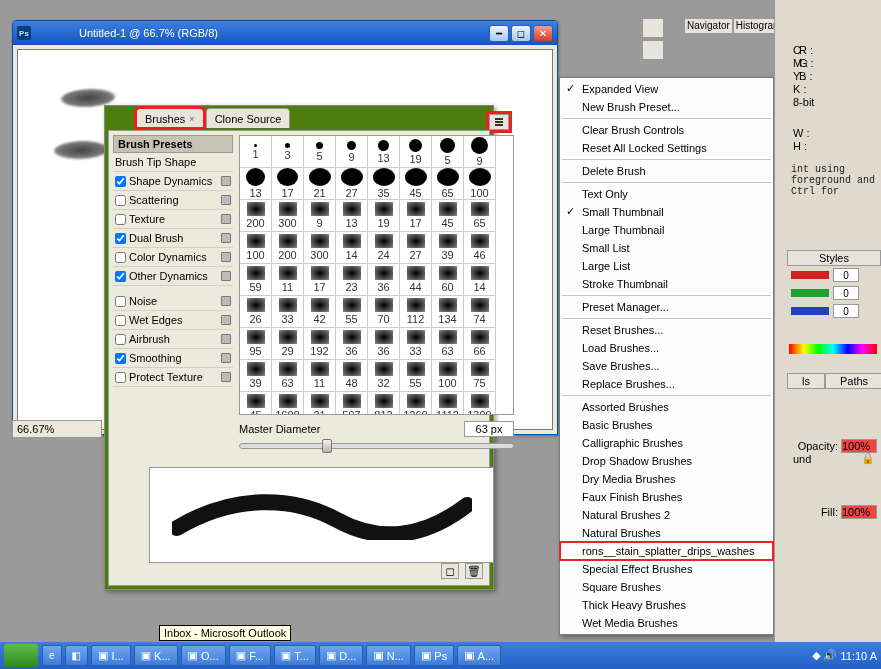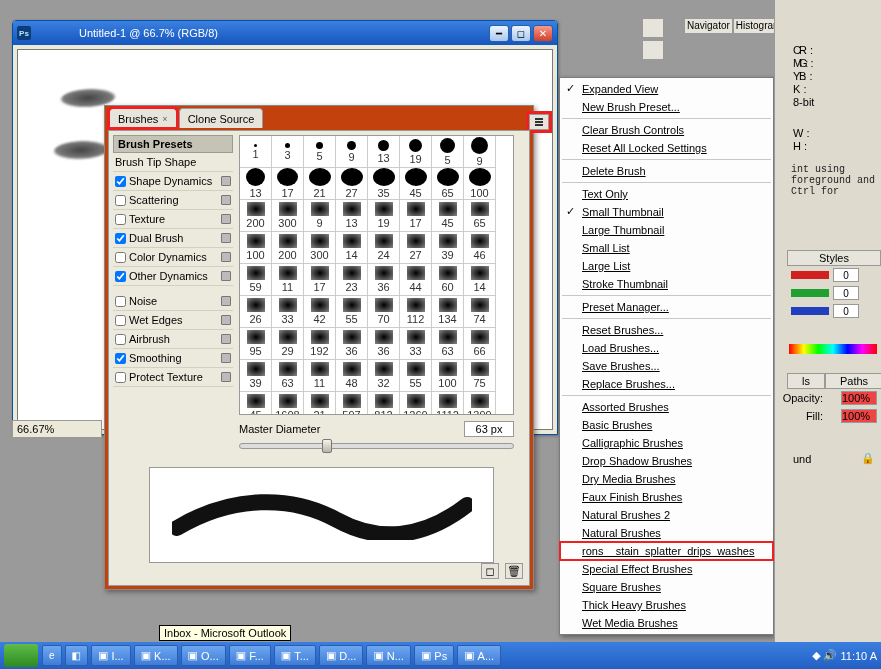--- a/index.html
+++ b/index.html
@@ -12,21 +12,21 @@
   .titlebar .title{color:#fff;flex:1;margin-left:44px;}
   .winbtn{width:20px;height:17px;margin-left:2px;background:linear-gradient(#eaf4ff,#a8c8f0);border:1px solid #2a5ead;border-radius:3px;display:flex;align-items:center;justify-content:center;font-size:10px;}
   .winbtn.close{background:linear-gradient(#f79a8c,#d03e2a);color:#fff;}
   .doc-canvas{position:absolute;left:4px;top:28px;right:4px;bottom:4px;background:#fff;border:1px solid #7a7a7a;}
   .smudge1{position:absolute;left:40px;top:38px;width:60px;height:20px;background:radial-gradient(#222,#666 60%,transparent 65%);transform:skewX(-20deg);filter:blur(1px);opacity:.85;}
   .smudge2{position:absolute;left:160px;top:58px;width:80px;height:16px;background:radial-gradient(#111,#555 55%,transparent 60%);filter:blur(1px);opacity:.85;}
   .smudge3{position:absolute;left:33px;top:90px;width:60px;height:20px;background:radial-gradient(#222,#666 60%,transparent 65%);transform:skewX(-15deg);filter:blur(1px);opacity:.85;}
   .statusbar{position:absolute;left:12px;top:420px;width:90px;height:18px;background:#ece9d8;border:1px solid #999;display:flex;align-items:center;padding:0 4px;}
 
   
-  .brushes-panel{position:absolute;left:104px;top:105px;width:430px;height:485px;background:#c2410c;border:1px solid #888;box-shadow:2px 2px 5px rgba(0,0,0,.4);}
+  .brushes-panel{position:absolute;left:104px;top:105px;width:390px;height:485px;background:#4d7c0f;border:1px solid #888;box-shadow:2px 2px 5px rgba(0,0,0,.4);padding-left:27px;}
   .tabs{height:22px;display:flex;align-items:flex-end;padding-left:4px;}
   .tab{height:20px;padding:2px 8px;background:#e7e5db;border:1px solid #999;border-bottom:none;border-radius:4px 4px 0 0;margin-right:2px;display:flex;align-items:center;}
   .tab .x{margin-left:4px;color:#666;font-size:9px;}
   .tabs-red{outline:3px solid #ee2020;outline-offset:-1px;}
   .flyout-btn{position:absolute;right:-16px;top:8px;width:20px;height:16px;background:#e7e5db;border:1px solid #999;display:flex;align-items:center;justify-content:center;outline:3px solid #ee2020;}
   .flyout-btn::before{content:'';width:8px;height:2px;background:#333;box-shadow:0 -3px #333,0 3px #333;}
   .panel-body{position:absolute;left:3px;top:24px;right:3px;bottom:3px;background:#ece9dd;border:1px solid #999;}
   
   .opt-list{position:absolute;left:4px;top:4px;width:120px;}
   .opt-header{background:#c5c2b6;border:1px solid #999;padding:2px 4px;font-weight:bold;}
@@ -47,39 +47,39 @@
   .md-slider{margin-top:6px;height:6px;border:1px solid #999;background:#ddd;position:relative;border-radius:3px;}
   .md-thumb{position:absolute;left:30%;top:-5px;width:10px;height:14px;background:linear-gradient(#f5f4ea,#b8b5a5);border:1px solid #777;border-radius:2px;}
   
   .preview{position:absolute;left:40px;top:336px;width:345px;height:96px;border:1px solid #999;background:#fff;display:flex;align-items:center;justify-content:center;}
   .stroke{width:300px;height:50px;}
   .panel-footer{position:absolute;right:6px;bottom:6px;display:flex;gap:6px;}
   .iconbtn{width:18px;height:16px;border:1px solid #999;background:#e7e5db;display:flex;align-items:center;justify-content:center;}
 
   
   .flyout{position:absolute;left:559px;top:77px;width:215px;background:#fdfdfd;border:1px solid #7b7b7b;box-shadow:2px 2px 5px rgba(0,0,0,.4);padding:2px 0;}
-  .mi{padding:3px 18px 3px 22px;white-space:nowrap;position:relative;text-decoration:underline;}
+  .mi{padding:3px 18px 3px 22px;white-space:nowrap;position:relative;}
   .mi.check::before{content:'✓';position:absolute;left:6px;top:2px;}
   .mi.disabled{color:#999;}
   .mi.sep{height:1px;background:#c8c8c8;padding:0;margin:2px 2px;}
   .mi.red{outline:2px solid #ee2020;outline-offset:-1px;}
 
   
   .rightcol{position:absolute;right:0;top:0;width:107px;height:642px;background:#dedbce;border-left:1px solid #999;}
   .ptab{flex:1;font-size:10px;text-align:center;background:#e7e5db;border:1px solid #999;padding:1px 2px;}
   .info{position:absolute;right:0;top:36px;width:94px;font-size:10px;padding:4px 6px;line-height:13px;}
   .hintbox{position:absolute;right:0;top:160px;width:94px;font-size:10px;padding:4px;color:#222;font-family:Liberation Mono, monospace;}
   .styles{position:absolute;right:0;top:250px;width:94px;}
   .ptab2{background:#e7e5db;border:1px solid #999;padding:1px 14px;text-align:center;}
   .swatch-row{display:flex;align-items:center;gap:4px;padding:2px 4px;}
   .sw{width:38px;height:8px;}
   .numbox{width:26px;height:14px;border:1px solid #999;background:#fff;text-align:center;font-size:10px;}
   .gradient{position:absolute;right:4px;top:344px;width:88px;height:10px;background:linear-gradient(90deg,#f00,#ff0,#0f0,#0ff,#00f,#f0f,#f00);}
   .paths{position:absolute;right:0;top:373px;width:94px;}
-  .op-row{display:flex;justify-content:flex-end;align-items:center;gap:18px;padding:2px 4px;font-size:10px;}
+  .op-row{display:flex;justify-content:flex-end;align-items:center;gap:3px;padding:2px 4px;font-size:10px;margin-top:48px;}
   .pct{width:36px;height:14px;border:1px solid #999;background:#ef4444;text-align:left;}
   .layer-row{position:absolute;right:0;top:450px;width:94px;display:flex;align-items:center;justify-content:space-between;padding:2px 6px;}
   .lockicon{font-size:11px;}
 
   
   .dock{position:absolute;left:642px;top:18px;width:28px;}
   .dockbtn{width:22px;height:20px;border:1px solid #999;background:#e7e5db;margin-bottom:2px;}
 
   
   .palette-tabs2{position:absolute;left:684px;top:18px;display:flex;}

